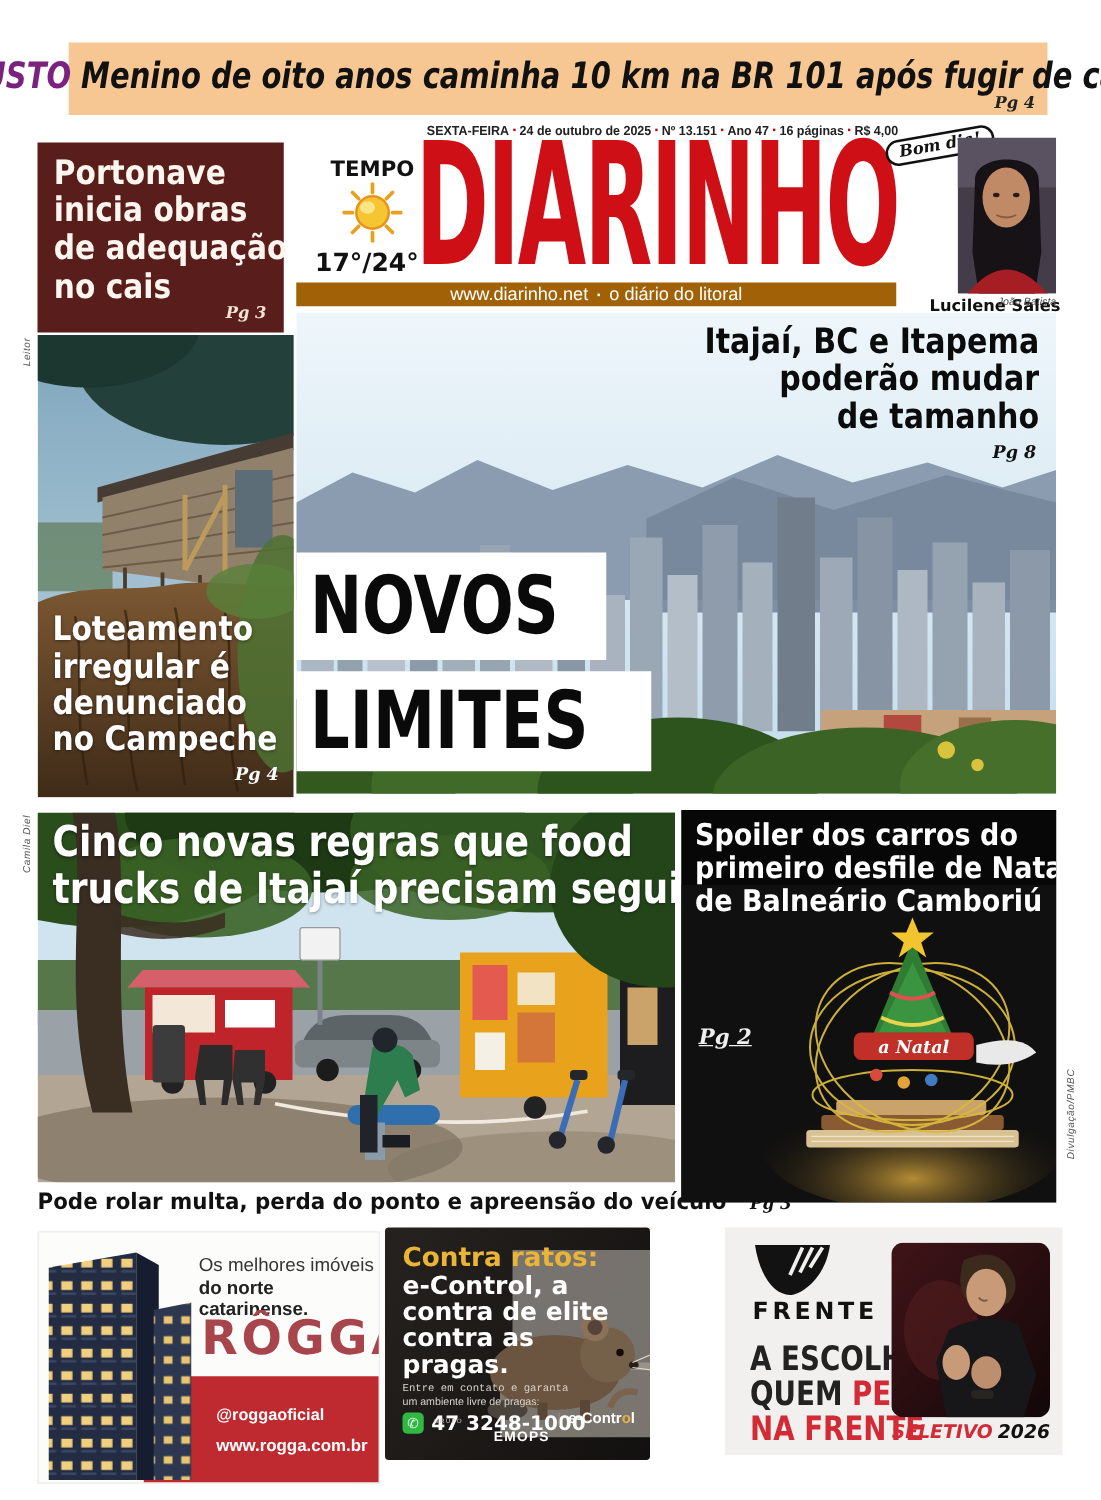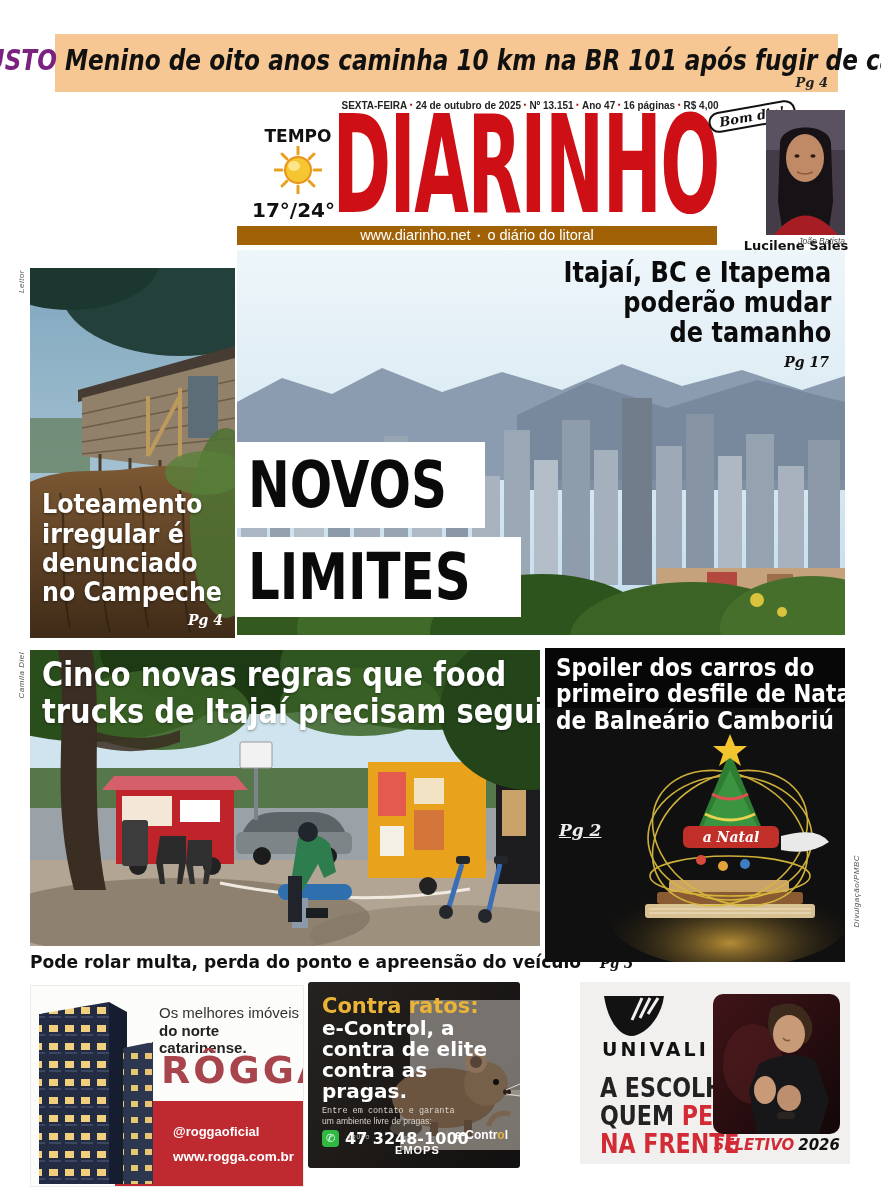--- a/index.html
+++ b/index.html
@@ -130,20 +130,29 @@
     <div class="banner-line">
       <span class="banner-kicker">SUSTO</span><span>Menino de oito anos caminha 10 km na BR 101 após fugir de casa</span>
     </div>
     <div class="banner-pg serifit">Pg 4</div>
   </div>
 
   <div class="abs dateline">
     <span>SEXTA-FEIRA</span><span class="dl-sep">▪</span><span>24 de outubro de 2025</span><span class="dl-sep">▪</span><span>Nº 13.151</span><span class="dl-sep">▪</span><span>Ano 47</span><span class="dl-sep">▪</span><span>16 páginas</span><span class="dl-sep">▪</span><b>R$ 4,00</b>
   </div>
 
+  <div class="abs maroonbox">
+    <div class="maroon-h">
+      <span>Portonave</span><br>
+      <span>inicia obras</span><br>
+      <span>de adequação</span><br>
+      <span>no cais</span>
+    </div>
+    <div class="maroon-pg serifit">Pg 3</div>
+  </div>
 
   <div class="abs tempo-label">TEMPO</div>
   <div class="abs sunwrap">
     <svg width="48" height="48" viewBox="0 0 48 48">
       <g stroke="#e8a020" stroke-width="3" stroke-linecap="round">
         <line x1="24" y1="1" x2="24" y2="8"></line>
           <line x1="24" y1="40" x2="24" y2="47"></line>
         <line x1="1" y1="24" x2="8" y2="24"></line>
           <line x1="40" y1="24" x2="47" y2="24"></line>
         <line x1="8" y1="8" x2="13" y2="13"></line>
@@ -282,21 +291,21 @@
       <ellipse cx="575" cy="378" rx="92" ry="52" fill="#466f2c"></ellipse>
       <circle cx="520" cy="350" r="7" fill="#d9c33c"></circle>
         <circle cx="545" cy="362" r="5" fill="#d9c33c"></circle>
       <circle cx="250" cy="350" r="5" fill="#5c8a3a"></circle>
     </svg>
     <div class="overline">
       <span>Itajaí, BC e Itapema</span><br>
       <span>poderão mudar</span><br>
       <span>de tamanho</span>
     </div>
-    <div class="overline-pg serifit">Pg 17</div>
+    <div class="overline-pg serifit">Pg 8</div>
     <div class="hbar hbar1">
         <span>NOVOS</span>
       </div>
     <div class="hbar hbar2">
         <span>LIMITES</span>
       </div>
   </div>
 
   <div class="abs vcred" style="left:17px;top:652px;">Camila Diel</div>
   <div class="abs ftphoto">
@@ -487,21 +496,21 @@
 
   <div class="abs ad-uni">
     <svg class="abs" style="left:22px;top:12px;" width="64" height="42" viewBox="0 0 64 42">
       <path d="M2,2 L62,2 C58,30 38,42 30,42 C18,42 6,28 2,2 Z" fill="#121212"></path>
       <g stroke="#f1f0ee" stroke-width="3">
         <line x1="40" y1="4" x2="30" y2="26"></line>
           <line x1="48" y1="4" x2="38" y2="24"></line>
           <line x1="56" y1="4" x2="46" y2="20"></line>
       </g>
     </svg>
-    <div class="uni-logo-t">UNIVALI</div>
+    <div class="uni-logo-t">FRENTE</div>
     <div class="uni-h">
       <span>A ESCOLHA DE</span><br>
       <span>QUEM </span><span class="uni-red">PENSA</span><br>
       <span class="uni-red">NA FRENTE</span>
     </div>
     <div class="uni-photo">
       <svg width="127" height="140" viewBox="0 0 127 140" preserveAspectRatio="none">
         <defs>
           <linearGradient id="ubg" x1="0" y1="0" x2="1" y2="1">
             <stop offset="0" stop-color="#401418"></stop>

